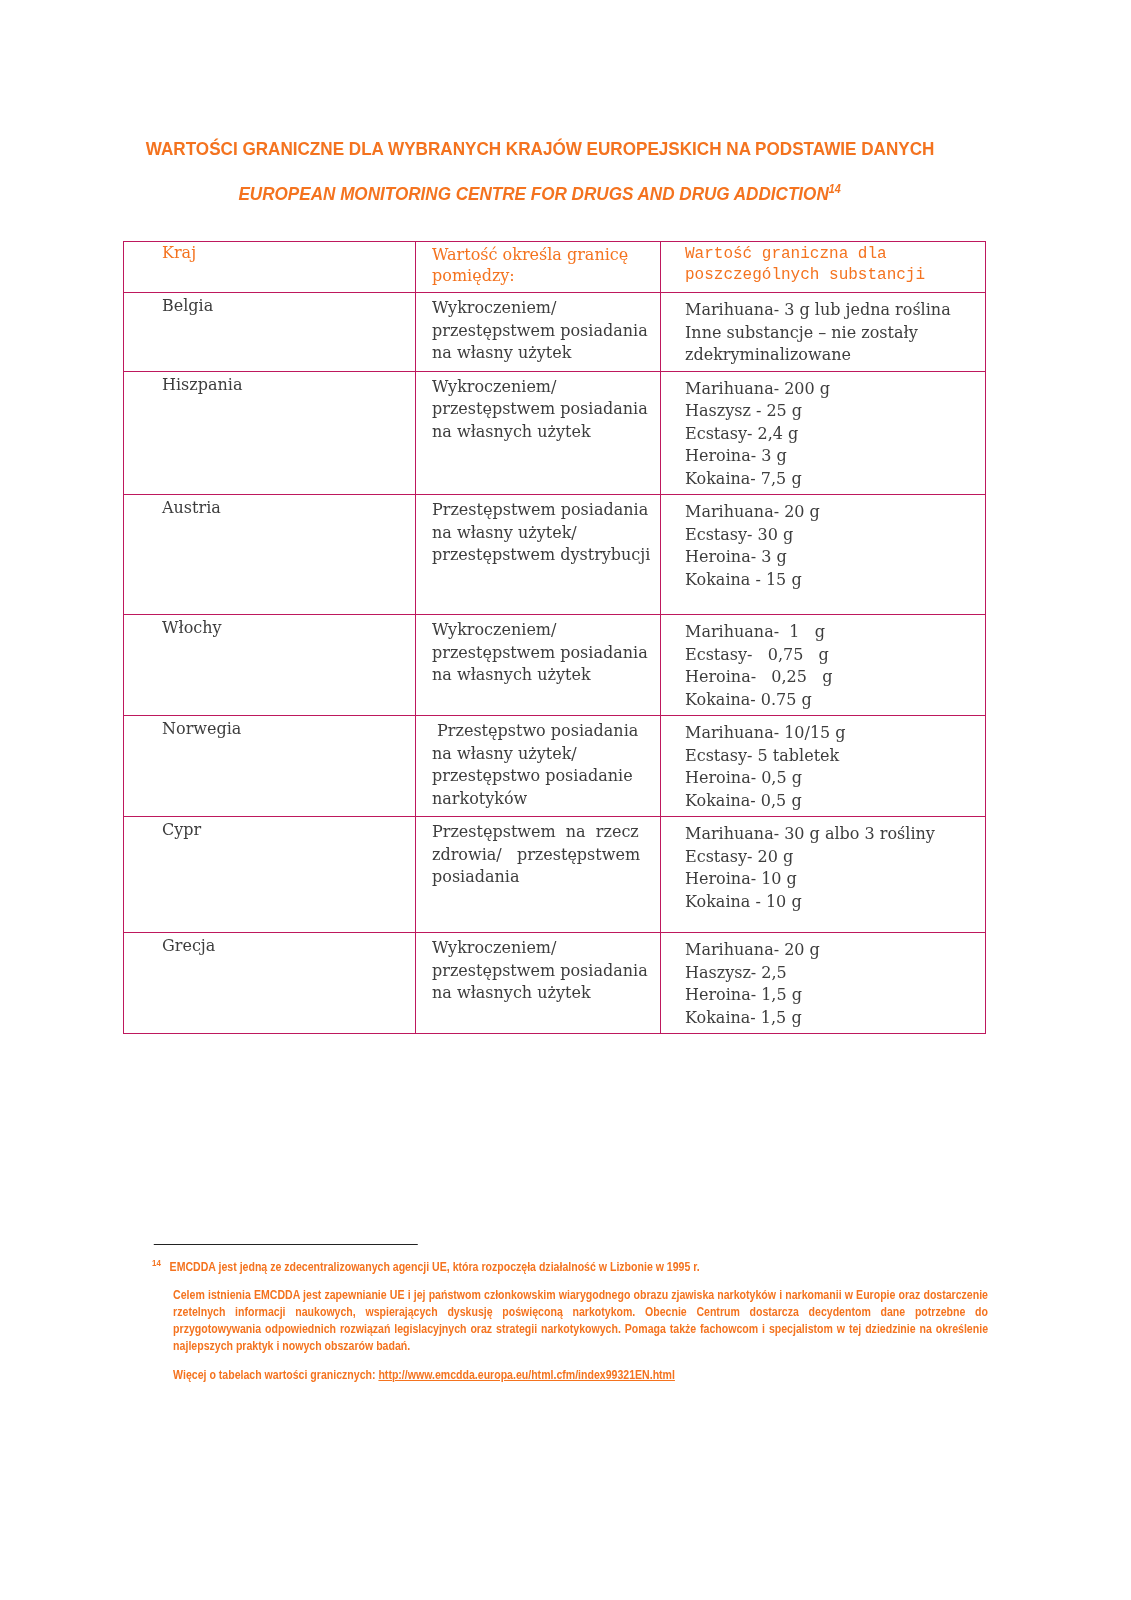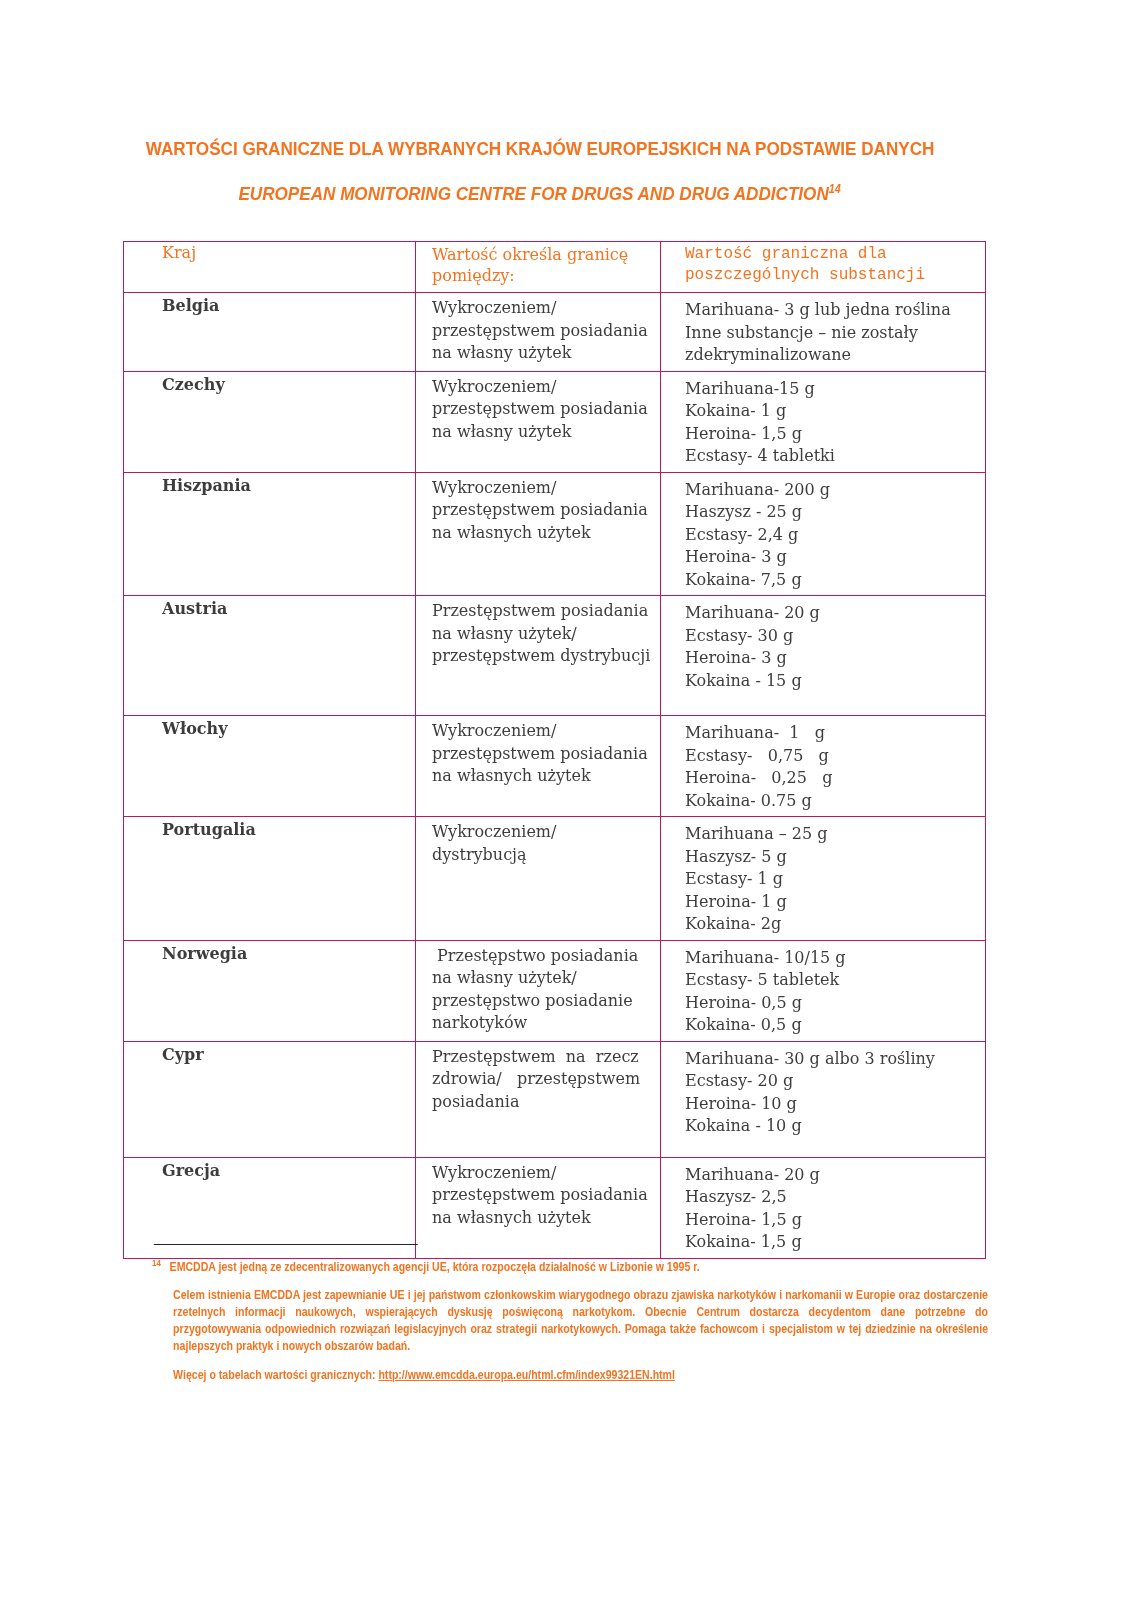--- a/index.html
+++ b/index.html
@@ -55,21 +55,21 @@
     font-weight: normal;
     line-height: 21px;
   }
   .data-table td {
     color: #3d3d3d;
     line-height: 22.5px;
   }
   th.h-country   { padding: 0 8px 2px 38px; }
   th.h-boundary  { padding: 2px 8px 6px 16px; }
   th.h-substances{ padding: 2px 8px 2px 24px; font-family: Liberation Mono, monospace; }
-  td.country-cell    { padding: 2px 8px 4px 38px; font-weight: bold; }
+  td.country-cell    { padding: 2px 8px 4px 38px; }
   td.boundary-cell   { padding: 4px 8px 4px 16px; }
   td.substances-cell { padding: 6px 8px 4px 24px; }
 
   tr.hr  { height: 46px; }
   tr.r0  { height: 73px; }
   tr.r1  { height: 93px; }
   tr.r2  { height: 121px; margin-top: 34px; }
   tr.r3  { height: 120px; }
   tr.r4  { height: 99px; }
   tr.r5  { height: 113px; }
@@ -142,30 +142,20 @@
     <tbody>
       <tr class="r0">
         <td class="country-cell">Belgia</td>
         <td class="boundary-cell">Wykroczeniem/
 przestępstwem posiadania
 na własny użytek</td>
         <td class="substances-cell">Marihuana- 3 g lub jedna roślina
 Inne substancje – nie zostały
 zdekryminalizowane</td>
       </tr>
-      <tr class="r1">
-        <td class="country-cell">Czechy</td>
-        <td class="boundary-cell">Wykroczeniem/
-przestępstwem posiadania
-na własny użytek</td>
-        <td class="substances-cell">Marihuana-15 g
-Kokaina- 1 g
-Heroina- 1,5 g
-Ecstasy- 4 tabletki</td>
-      </tr>
       <tr class="r2">
         <td class="country-cell">Hiszpania</td>
         <td class="boundary-cell">Wykroczeniem/
 przestępstwem posiadania
 na własnych użytek</td>
         <td class="substances-cell">Marihuana- 200 g
 Haszysz - 25 g
 Ecstasy- 2,4 g
 Heroina- 3 g
 Kokaina- 7,5 g</td>
@@ -182,30 +172,20 @@
       </tr>
       <tr class="r4">
         <td class="country-cell">Włochy</td>
         <td class="boundary-cell">Wykroczeniem/
 przestępstwem posiadania
 na własnych użytek</td>
         <td class="substances-cell">Marihuana-  1   g
 Ecstasy-   0,75   g
 Heroina-   0,25   g
 Kokaina- 0.75 g</td>
-      </tr>
-      <tr class="r5">
-        <td class="country-cell">Portugalia</td>
-        <td class="boundary-cell">Wykroczeniem/
-dystrybucją</td>
-        <td class="substances-cell">Marihuana – 25 g
-Haszysz- 5 g
-Ecstasy- 1 g
-Heroina- 1 g
-Kokaina- 2g</td>
       </tr>
       <tr class="r6">
         <td class="country-cell">Norwegia</td>
         <td class="boundary-cell"> Przestępstwo posiadania
 na własny użytek/
 przestępstwo posiadanie
 narkotyków</td>
         <td class="substances-cell">Marihuana- 10/15 g
 Ecstasy- 5 tabletek
 Heroina- 0,5 g

